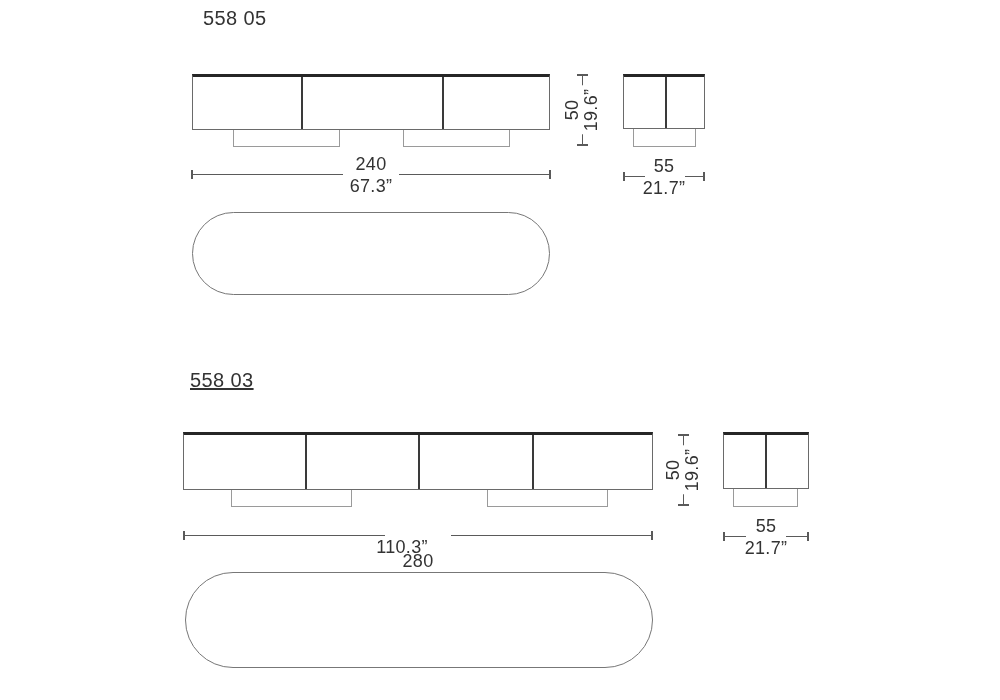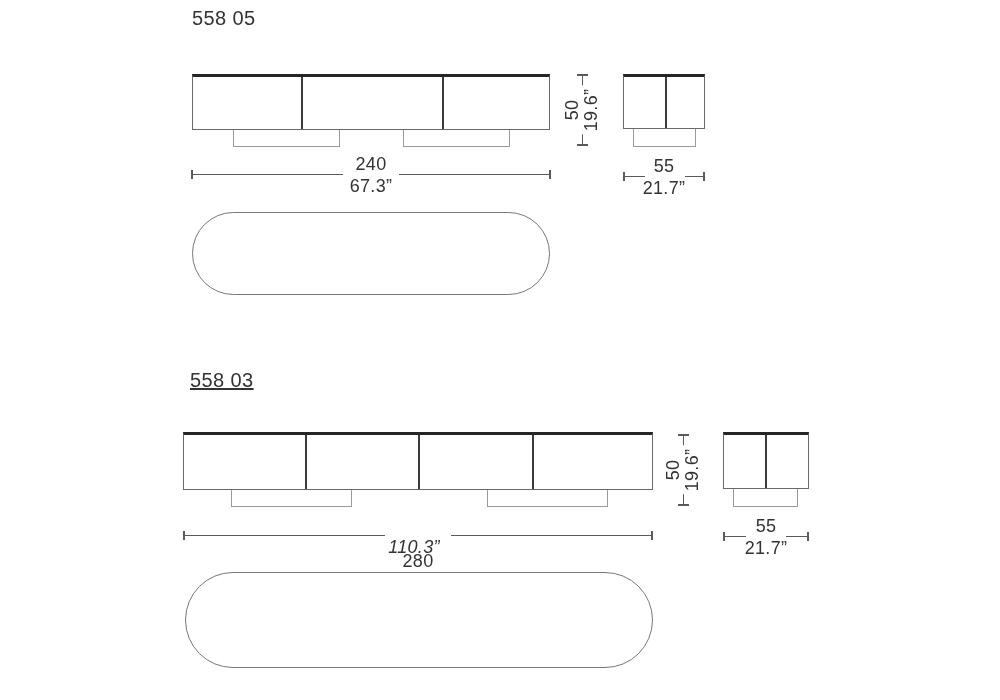--- a/index.html
+++ b/index.html
@@ -45,21 +45,21 @@
     padding:0 3px;
     white-space:nowrap;
     text-align:center;
   }
 </style>
 </head>
 <body>
 
 <div id="canvas">
 
-  <div class="abs title" style="left:192px;top:7px;">558 05</div>
+  <div class="abs title" style="left:203px;top:7px;">558 05</div>
 
   <div class="abs cab" style="left:192px;top:74px;width:358px;height:56px;"></div>
   <div class="divider" style="left:301px;top:77px;height:52px;"></div>
   <div class="divider" style="left:442px;top:77px;height:52px;"></div>
   <div class="abs plinth" style="left:233px;top:130px;width:107px;height:17px;"></div>
   <div class="abs plinth" style="left:403px;top:130px;width:107px;height:17px;"></div>
 
   <div class="abs dimline" style="left:192px;top:174px;width:358px;height:1px;"></div>
   <div class="abs mask" style="left:343px;top:169px;width:56px;height:11px;"></div>
   <div class="abs tick" style="left:191px;top:170px;width:2px;height:9px;"></div>
@@ -94,21 +94,21 @@
   <div class="divider" style="left:418px;top:435px;height:54px;"></div>
   <div class="divider" style="left:532px;top:435px;height:54px;"></div>
   <div class="abs plinth" style="left:231px;top:490px;width:121px;height:17px;"></div>
   <div class="abs plinth" style="left:487px;top:490px;width:121px;height:17px;"></div>
 
   <div class="abs dimline" style="left:184px;top:535px;width:468px;height:1px;"></div>
   <div class="abs mask" style="left:385px;top:530px;width:66px;height:11px;"></div>
   <div class="abs tick" style="left:183px;top:531px;width:2px;height:9px;"></div>
   <div class="abs tick" style="left:651px;top:531px;width:2px;height:9px;"></div>
   <div class="abs dimtext" style="left:368px;top:516px;width:100px;margin-top:36px;">280</div>
-  <div class="abs dimtext" style="left:364px;top:538px;width:100px;font-style:italic;">110.3”</div>
+  <div class="abs dimtext" style="left:352px;top:538px;width:100px;">110.3”</div>
 
   <div class="abs dimline" style="left:683px;top:435px;width:1px;height:70px;"></div>
   <div class="abs tick" style="left:678px;top:434px;width:11px;height:2px;"></div>
   <div class="abs tick" style="left:678px;top:504px;width:11px;height:2px;"></div>
   <div class="abs dimtext vtext" style="left:683px;top:470px;">
     <div>50</div>
     <div>19.6”</div>
   </div>
 
   <div class="abs cab" style="left:723px;top:432px;width:86px;height:57px;"></div>

